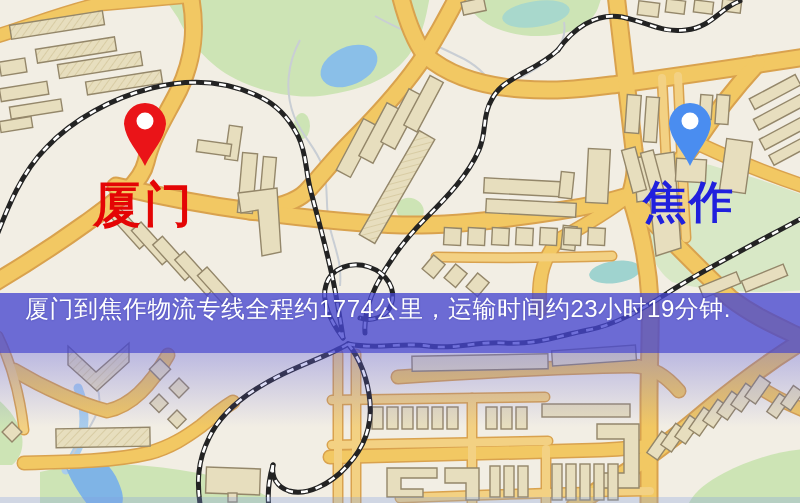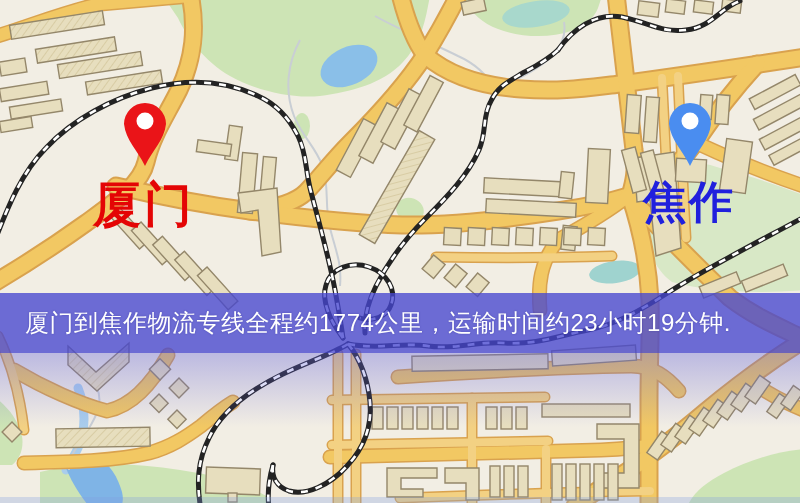--- a/index.html
+++ b/index.html
@@ -5,21 +5,21 @@
   html,body{margin:0;padding:0;background:#ddd;}
   .stage{
     position:relative;width:800px;height:503px;overflow:hidden;
     font-family:"Liberation Sans","DejaVu Sans",sans-serif;
     background:#d946ef;
   }
   .stage svg{position:absolute;left:0;top:0;z-index:1;}
   .banner{
     position:absolute;left:0;top:293px;width:800px;height:60px;
     background:rgba(70,70,208,0.78);
-    display:flex;align-items:center;z-index:5;
+    display:flex;align-items:flex-start;z-index:5;
   }
   .banner .banner-text{
     color:#ffffff;font-size:24px;font-weight:500;letter-spacing:.5px;
     padding-left:25px;white-space:nowrap;
     text-shadow:0 0 2px rgba(40,40,140,.45);
   }
   .banner-fade{
     position:absolute;left:0;top:353px;width:800px;height:74px;z-index:4;
     background:linear-gradient(rgba(100,100,220,.38),rgba(100,100,220,0));
     pointer-events:none;

